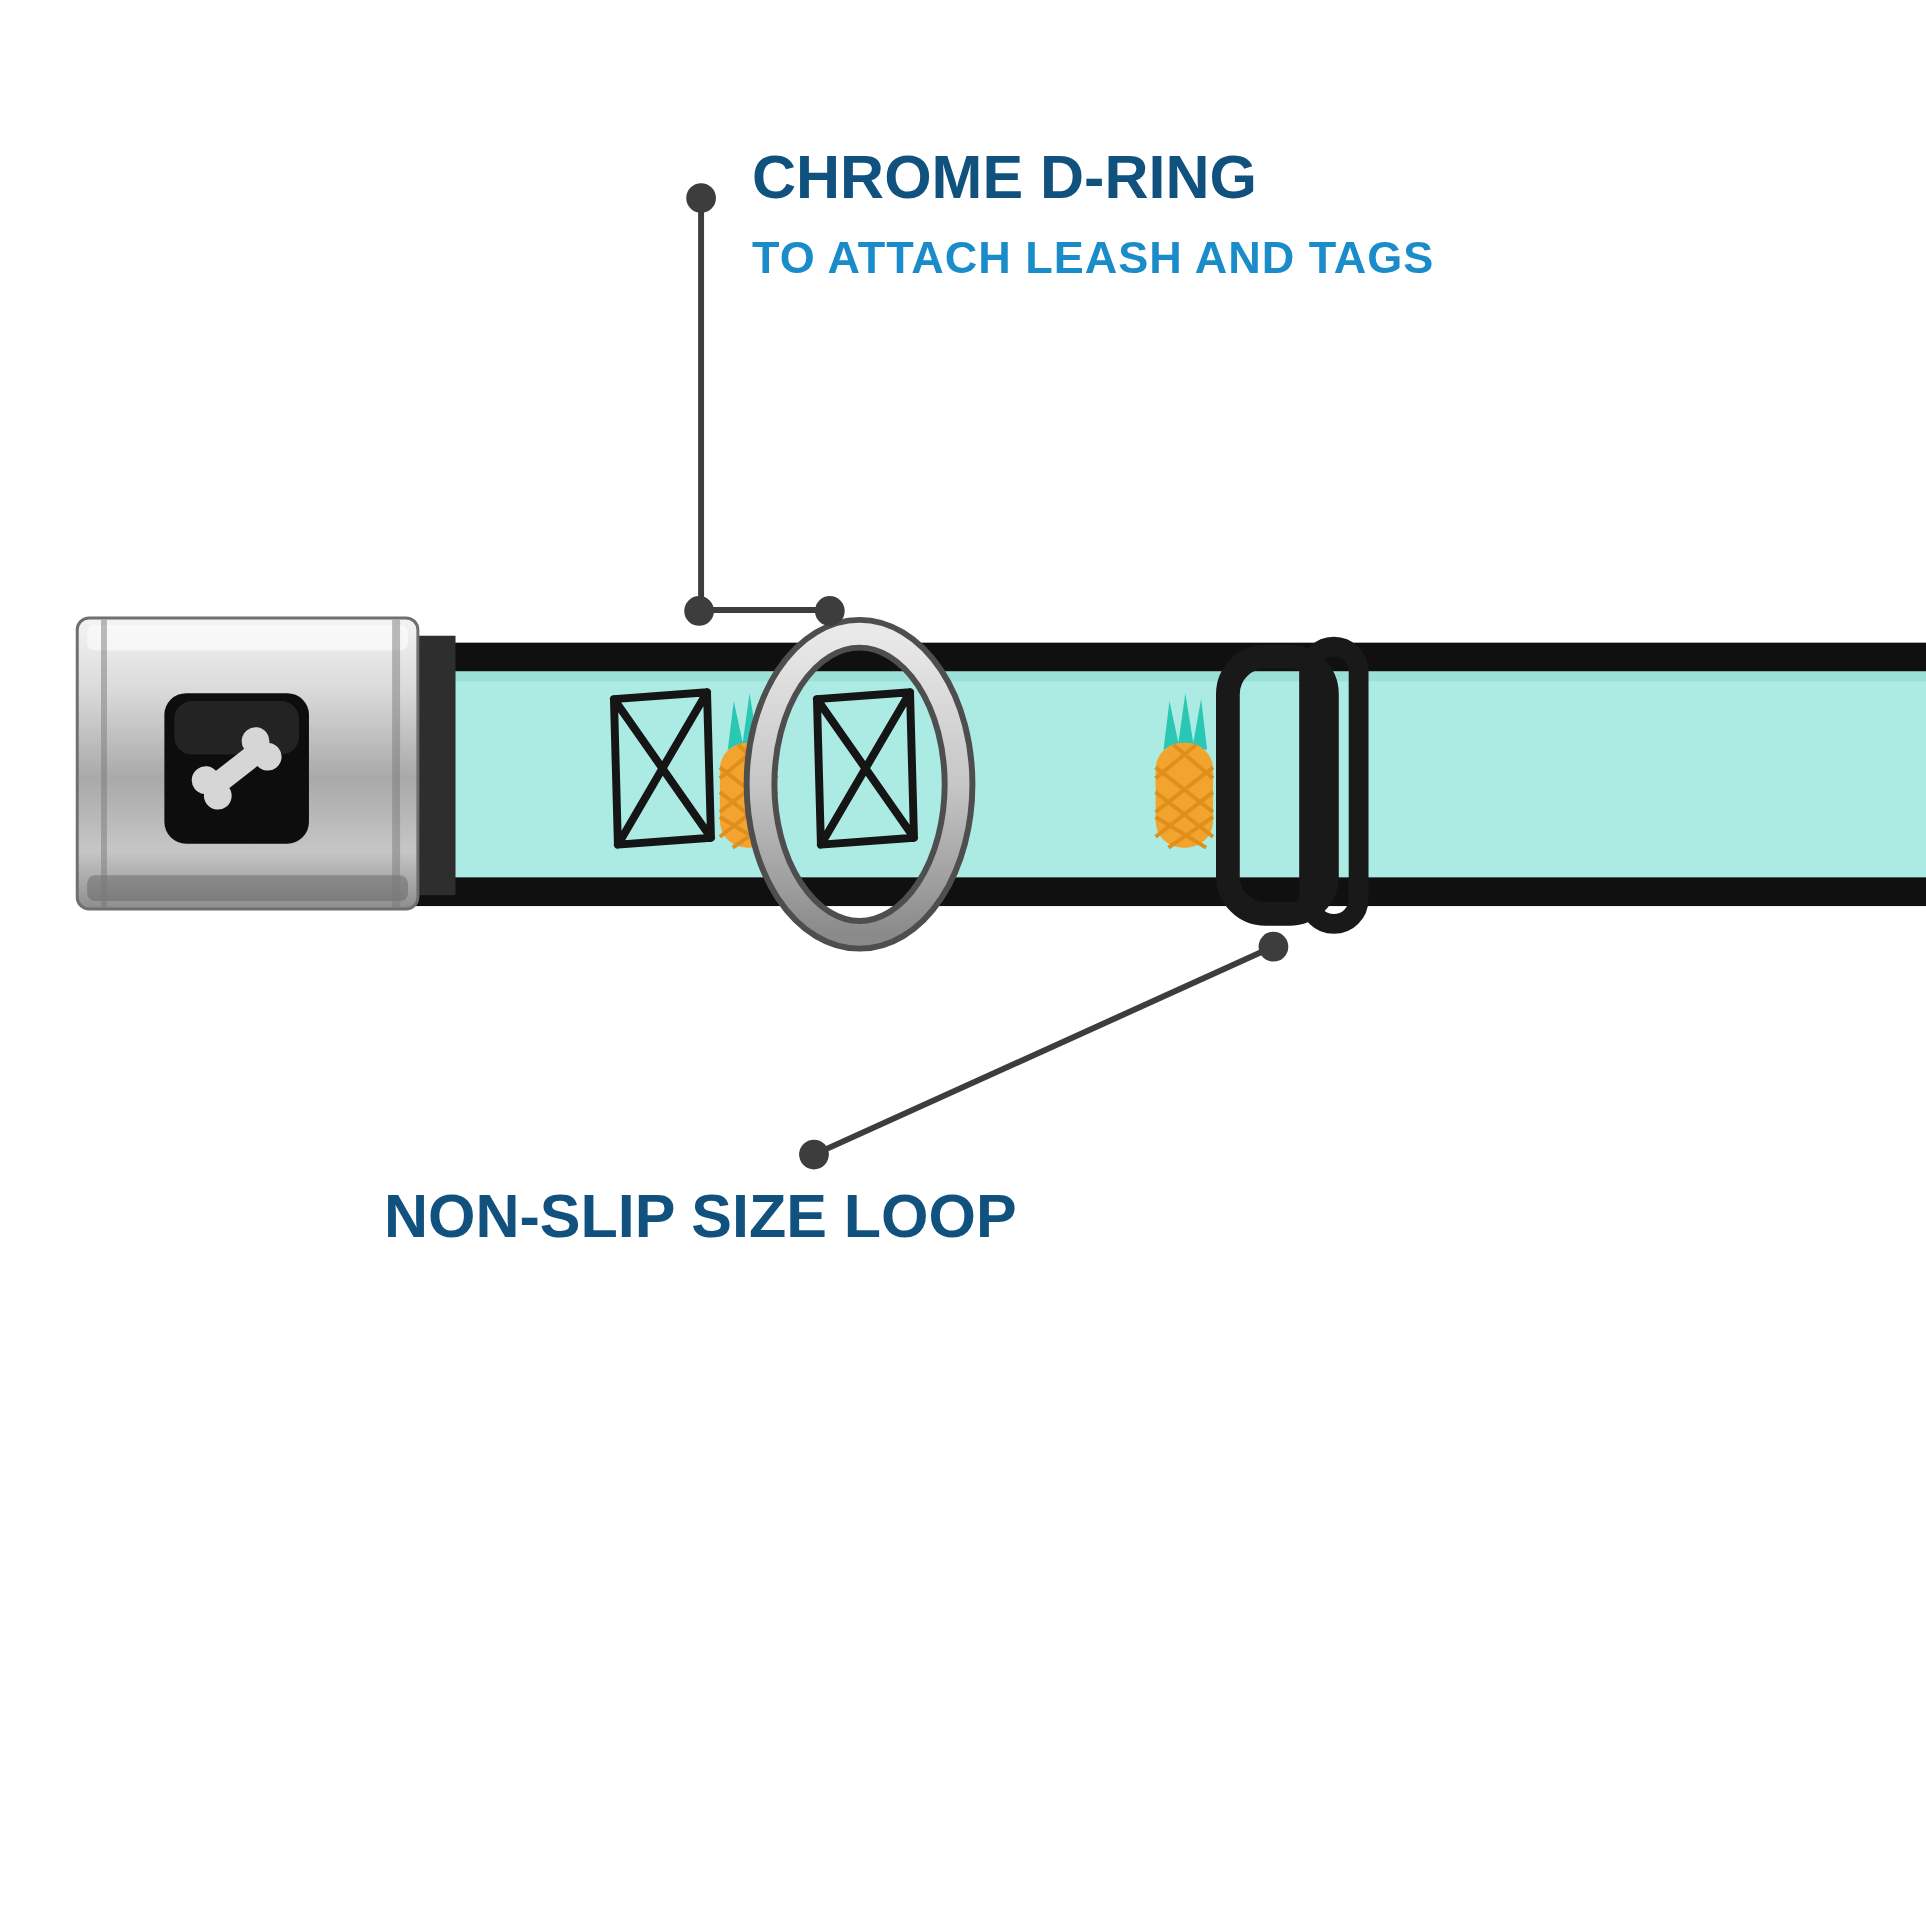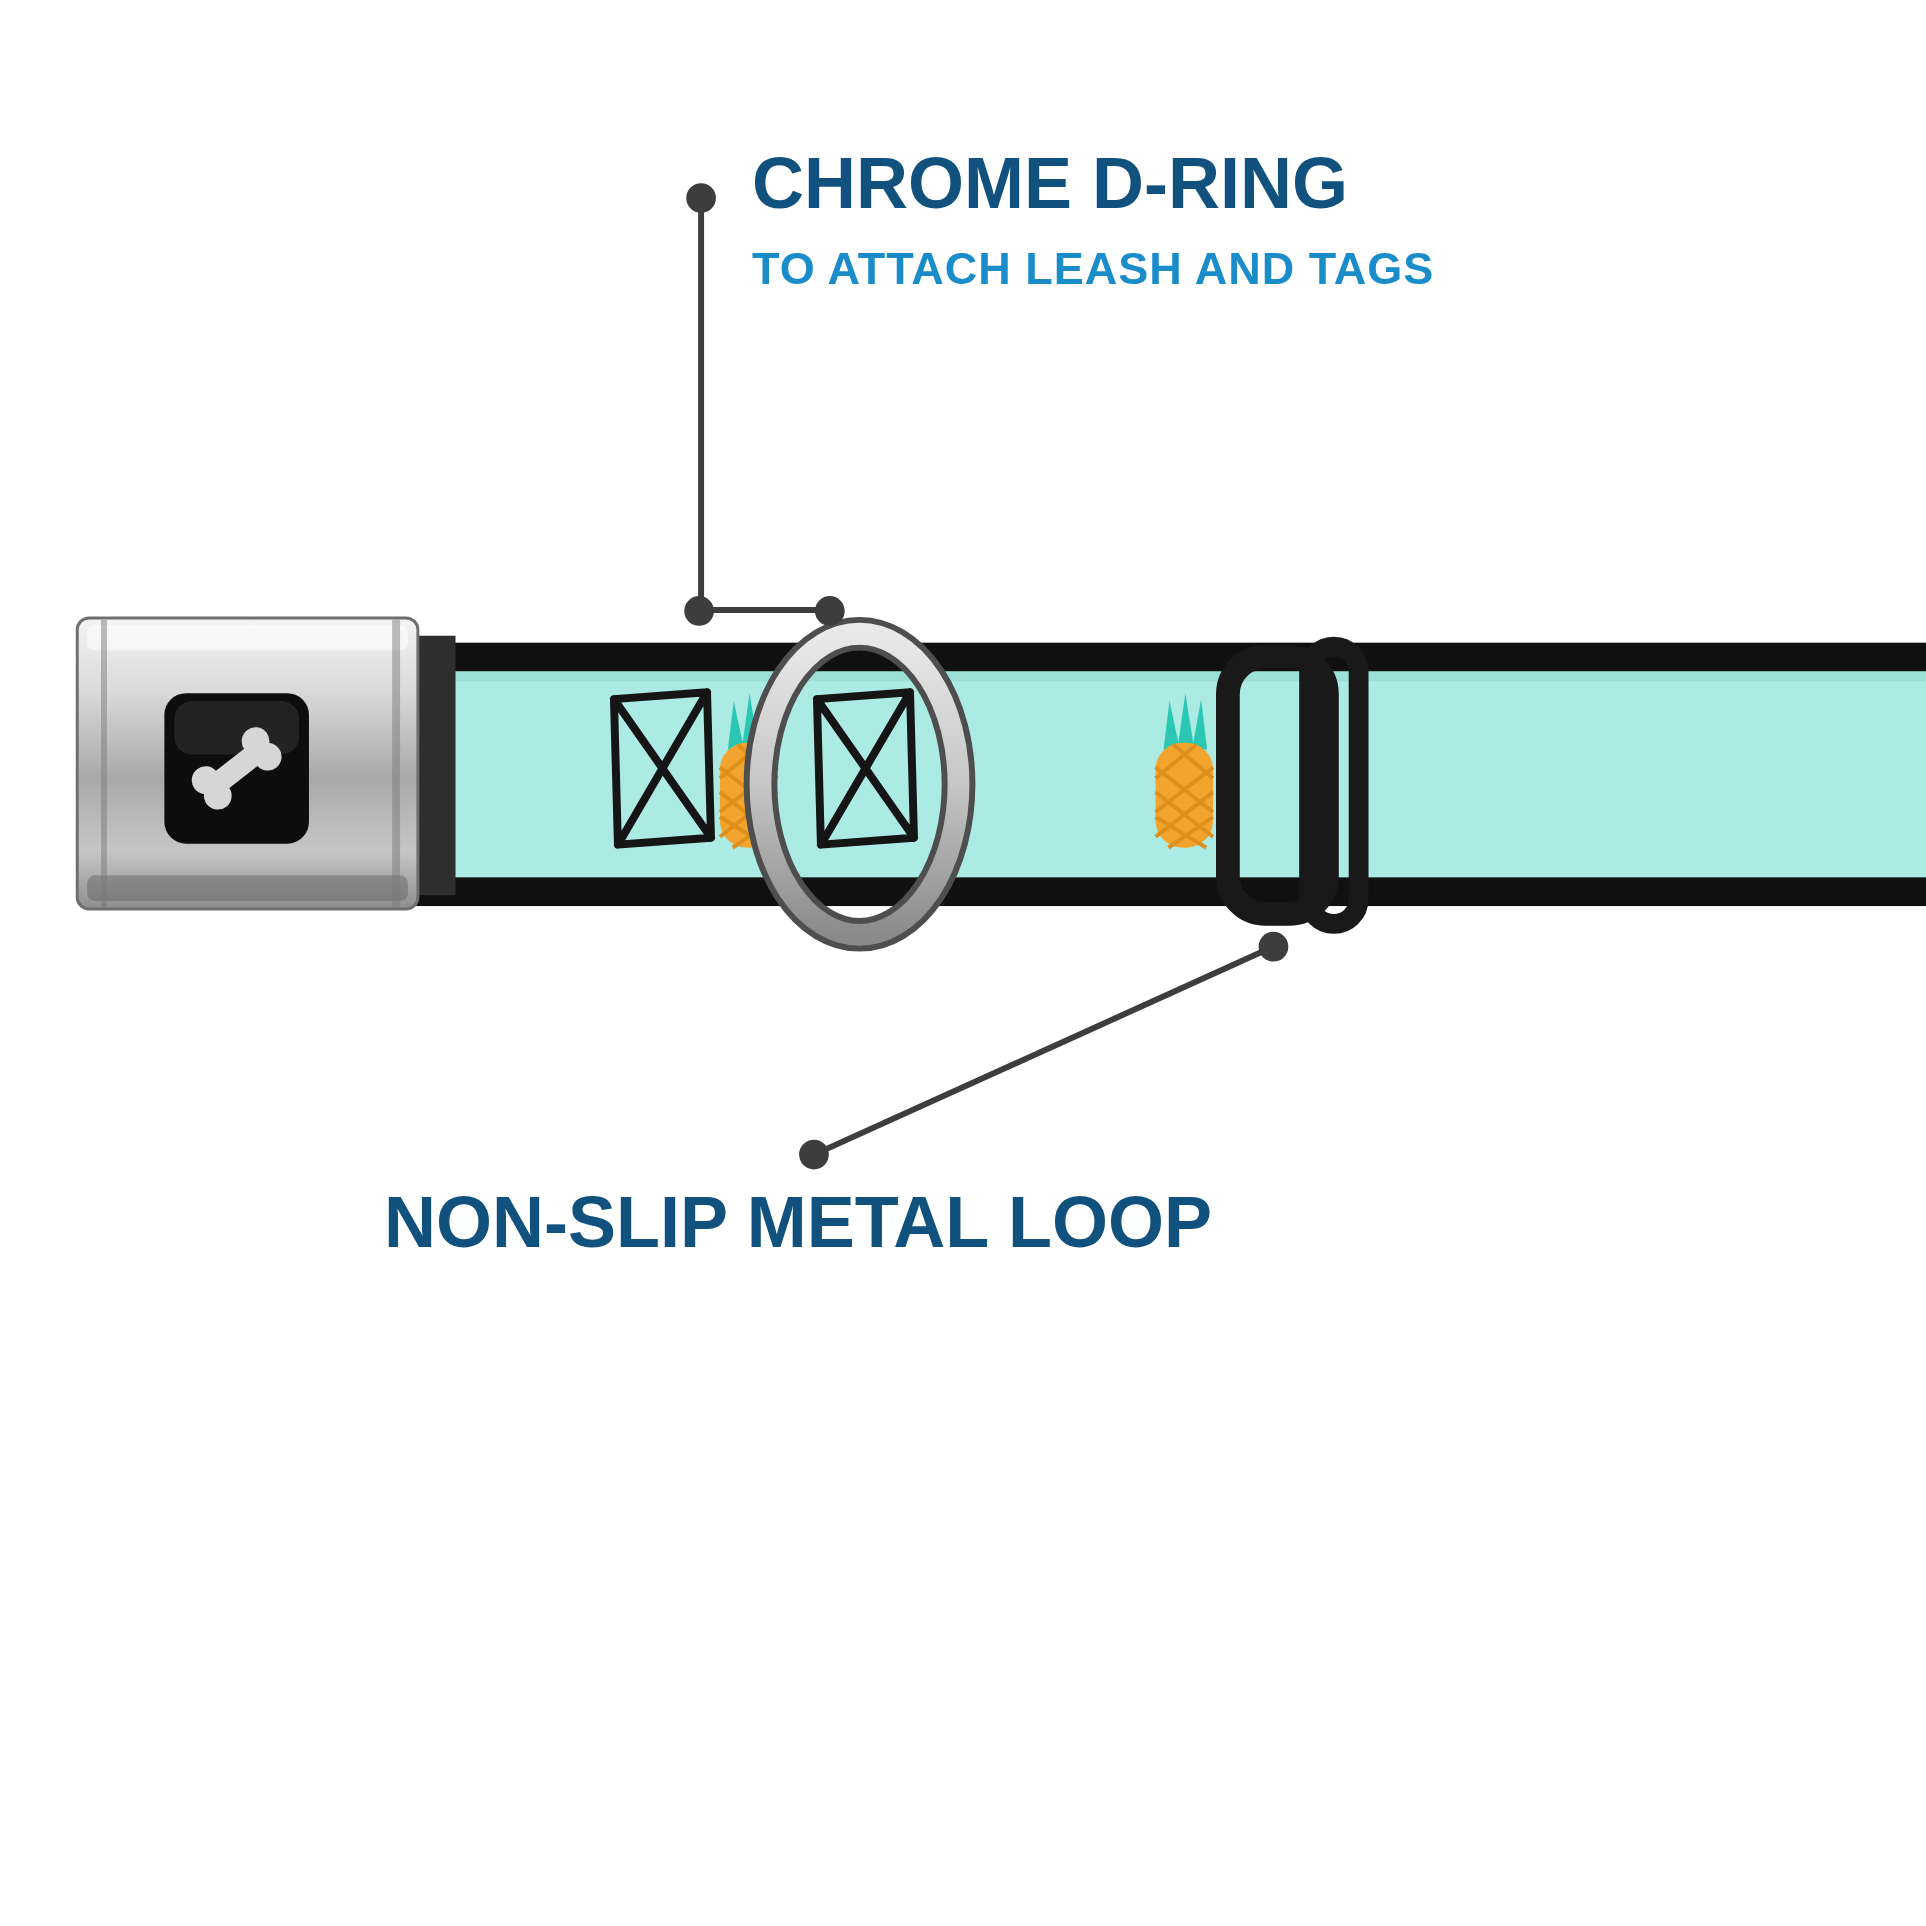--- a/index.html
+++ b/index.html
@@ -4,21 +4,21 @@
 <style>
   html,body{margin:0;padding:0;}
   body{
     width:1927px;height:1927px;background:#ffffff;
     font-family:"Liberation Sans", sans-serif;
   }
   .stage{position:relative;width:1927px;height:1927px;background:#ffffff;overflow:hidden;}
   .stage > svg{position:absolute;left:0;top:0;}
   .callout{position:absolute;}
   .callout .title{
-    font-weight:700;font-size:72px;line-height:1;color:#11517e;letter-spacing:0;
+    font-weight:700;font-size:61px;line-height:1;color:#11517e;letter-spacing:0;
   }
   .callout .subtitle{
     font-weight:700;font-size:45px;line-height:1;color:#1b8cca;margin-top:27px;letter-spacing:1px;
   }
 </style>
 </head>
 <body>
 
 <div class="stage">
 
@@ -109,17 +109,17 @@
       <circle cx="822" cy="1166" r="15" fill="#3d3d3d"></circle>
     </g>
   </svg>
 
   <div class="callout" style="left:752px; top:147px;">
     <div class="title">CHROME D-RING</div>
     <div class="subtitle">TO ATTACH LEASH AND TAGS</div>
   </div>
 
   <div class="callout" style="left:384px; top:1186px;">
-    <div class="title">NON-SLIP METAL LOOP</div>
+    <div class="title">NON-SLIP SIZE LOOP</div>
   </div>
 
 </div>
 
 
 </body></html>

